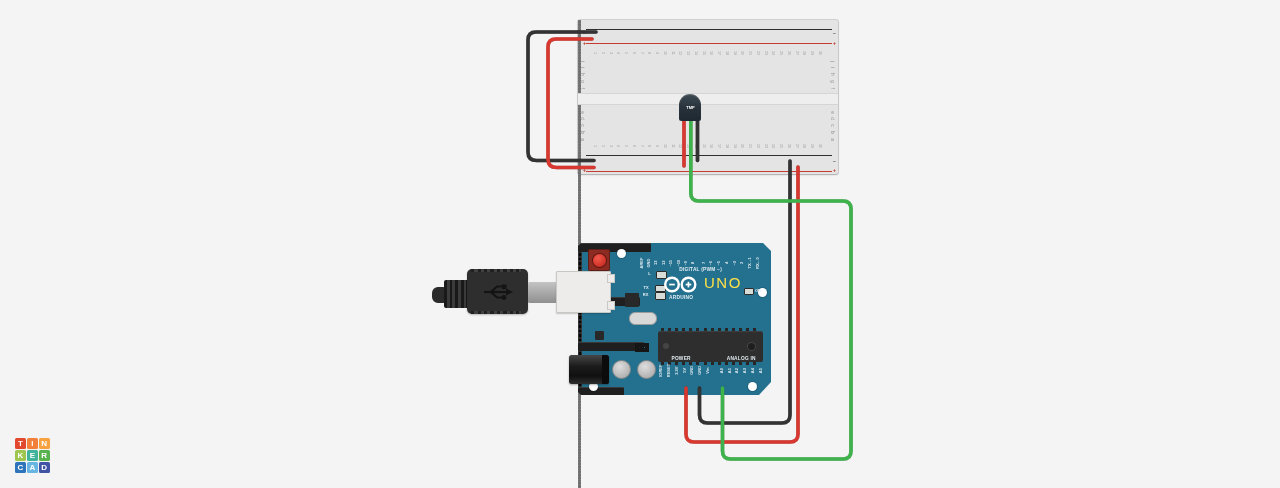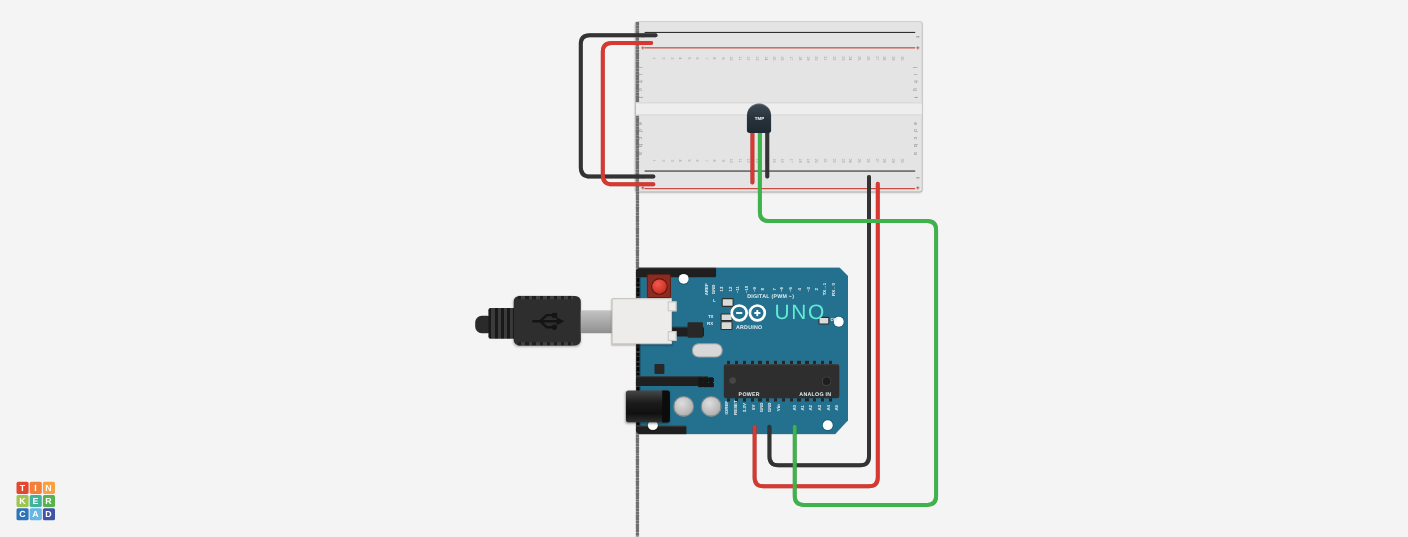--- a/index.html
+++ b/index.html
@@ -534,21 +534,21 @@
         <span>ON</span>
       </div>
 
     <svg class="abs" style="left:84px;top:33px;" width="38" height="18" viewBox="0 0 38 18">
       <circle cx="10" cy="8.5" r="6.8" fill="none" stroke="#ffffff" stroke-width="2.4"></circle>
       <circle cx="26.5" cy="8.5" r="6.8" fill="none" stroke="#ffffff" stroke-width="2.4"></circle>
       <rect x="7.2" y="7.7" width="5.6" height="1.7" fill="#fff"></rect>
       <rect x="23.7" y="7.7" width="5.6" height="1.7" fill="#fff"></rect>
       <rect x="25.6" y="5.8" width="1.7" height="5.6" fill="#fff"></rect>
     </svg>
-    <div class="abs" style="left:126px;top:31px;color:#5eead4;font-size:19px;letter-spacing:1.5px;font-weight:400;">UNO</div>
+    <div class="abs" style="left:126px;top:31px;color:#fde047;font-size:15px;letter-spacing:1.5px;font-weight:400;">UNO</div>
     <div class="cap" style="left:82px;top:50.5px;width:42px;height:7px;">
       <span>ARDUINO</span>
       </div>
 
     <div class="abs" style="left:47px;top:50px;width:14px;height:14px;background:#282828;border-radius:1px;"></div>
     <div class="abs" style="left:51px;top:69px;width:26px;height:11px;background:#d8d8d8;border:1px solid #9c9c9c;border-radius:6px;"></div>
     <div class="abs" style="left:17px;top:88px;width:9px;height:9px;background:#282828;border-radius:1px;"></div>
     <div class="abs" style="left:57px;top:100px;width:14px;height:9px;
          background:repeating-linear-gradient(90deg,#161616 0 3.5px,transparent 3.5px 5px),repeating-linear-gradient(0deg,#161616 0 3.5px,transparent 3.5px 5px);"></div>
 

